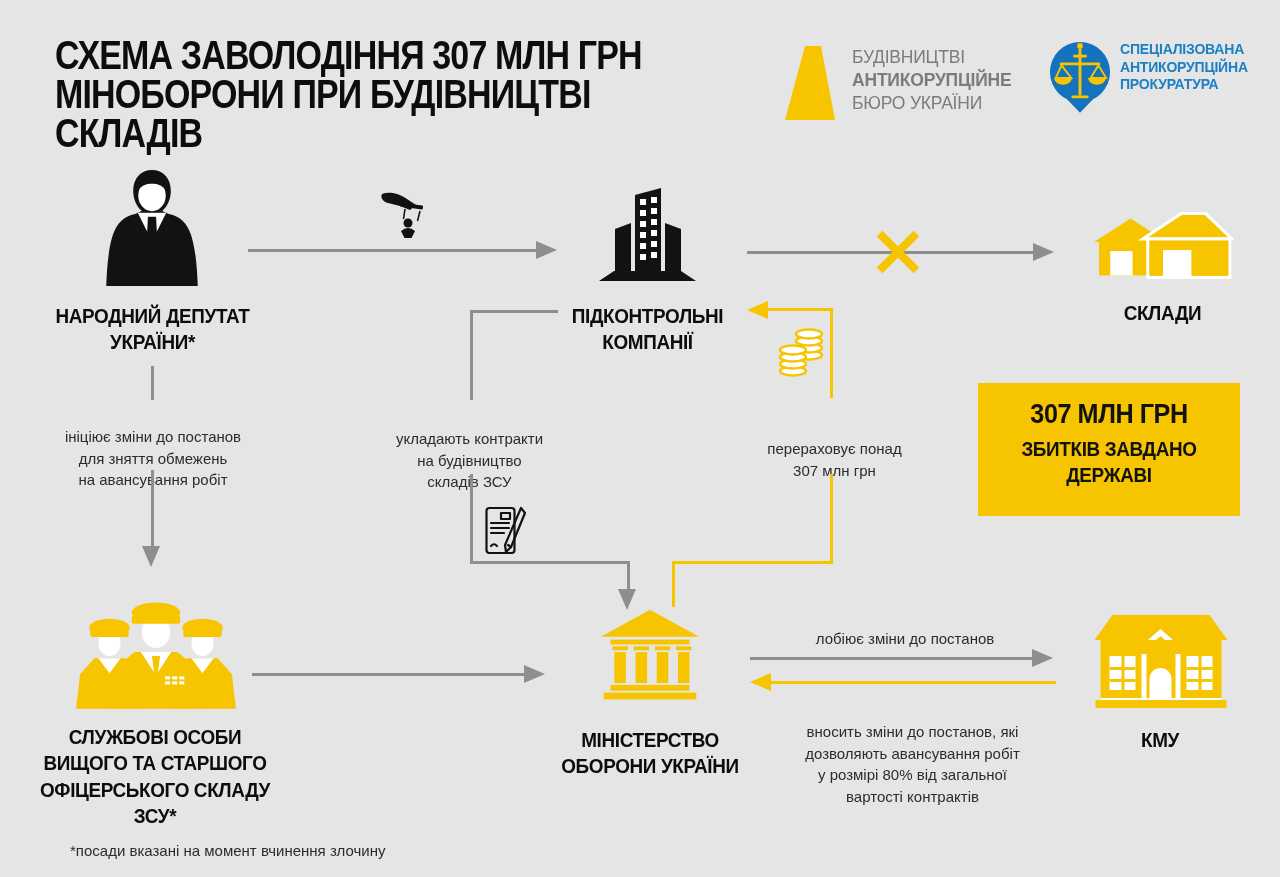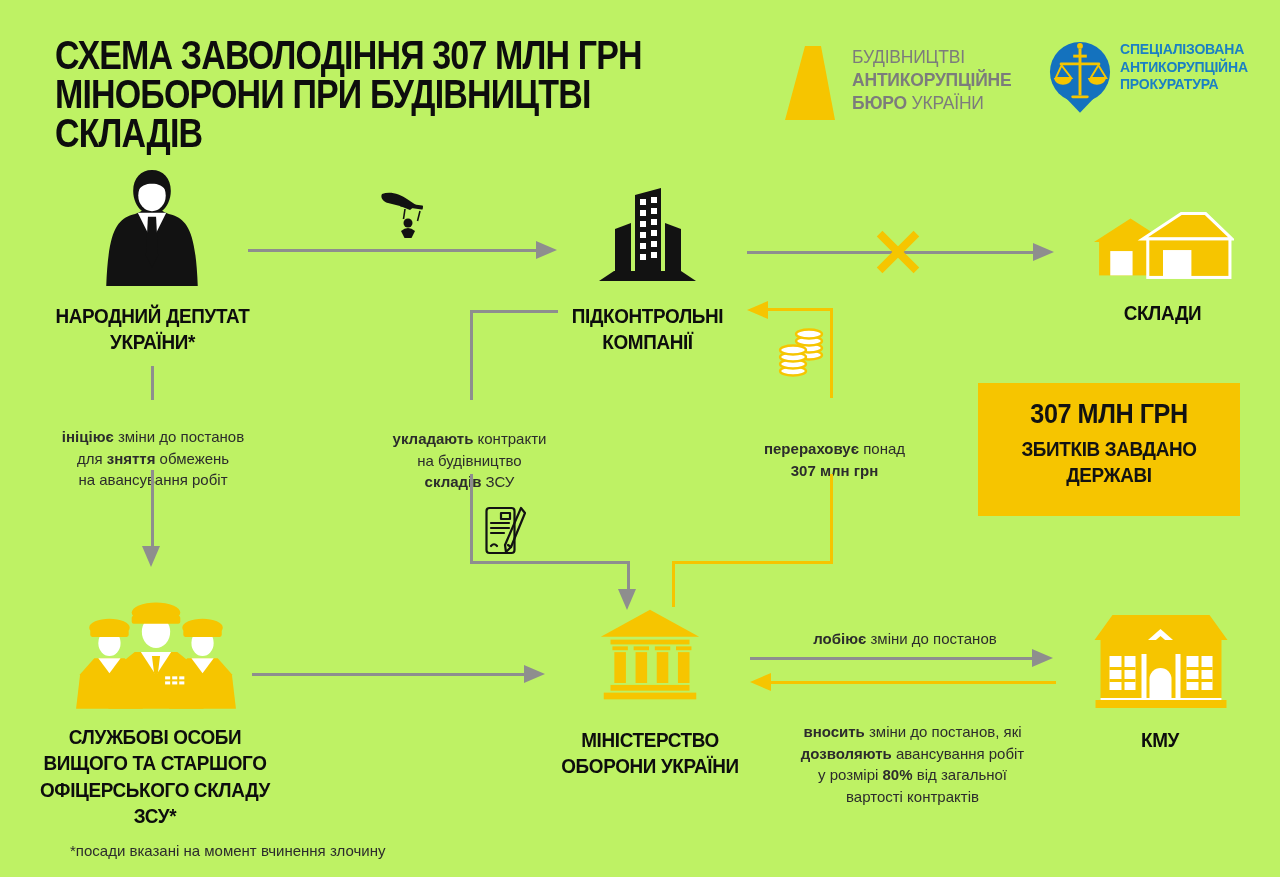--- a/index.html
+++ b/index.html
@@ -1,20 +1,20 @@
 <!DOCTYPE html>
 <html><head>
 <meta charset="utf-8">
 <style>
   html,body{margin:0;padding:0;background:#fff;}
-  .canvas{position:relative;width:1280px;height:877px;background:#bef264;overflow:hidden;
+  .canvas{position:relative;width:1280px;height:877px;background:#e5e5e5;overflow:hidden;
           font-family:"Liberation Sans","DejaVu Sans",sans-serif;color:#121212;}
   .abs{position:absolute;}
   .pre{white-space:pre-line;}
-  b{font-weight:700;}
+  b{font-weight:400;}
 
   
   .ttl{font-size:40px;font-weight:700;line-height:0.97;letter-spacing:-1px;
        transform:scaleX(.85);transform-origin:0 0;color:#0d0d0d;}
   .nlabel{font-size:21px;font-weight:700;line-height:1.25;letter-spacing:-.4px;text-align:center;
           transform:scaleX(.9);transform-origin:50% 0;color:#0d0d0d;}
   .elabel{font-size:15px;line-height:1.45;text-align:center;color:#2c2c2c;}
 
   
   .hline,.vline{position:absolute;background:#8e8e8e;}

